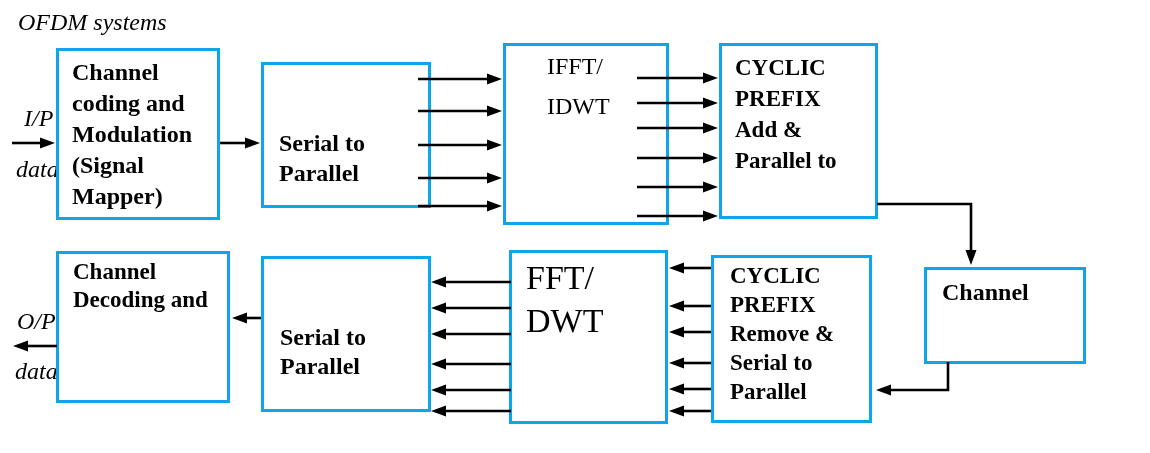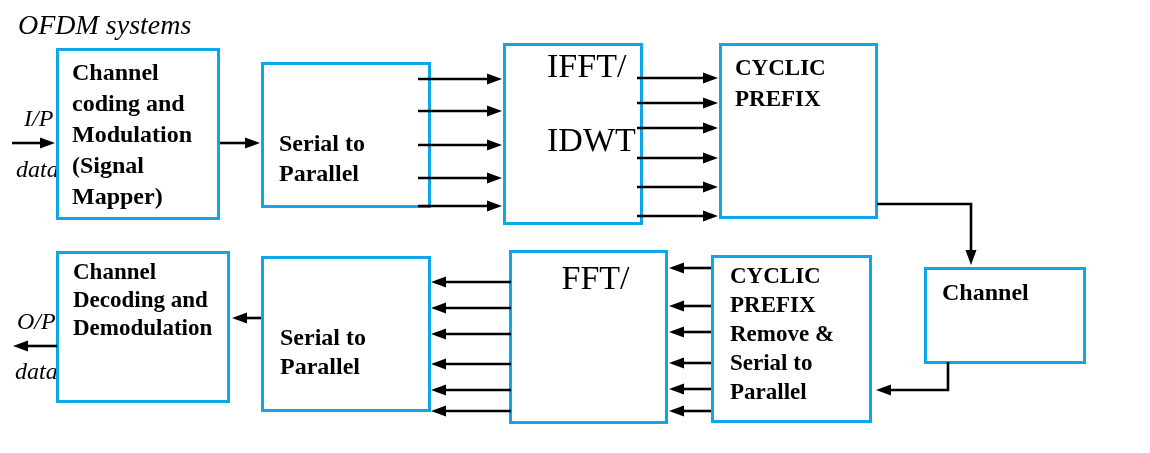--- a/index.html
+++ b/index.html
@@ -2,21 +2,21 @@
 <html><head>
 <meta charset="utf-8">
 <style>
   html,body { margin:0; padding:0; background:#ffffff; }
   .stage {
     position:relative; width:1150px; height:453px; background:#ffffff;
     font-family:"Liberation Serif","DejaVu Serif",serif; color:#000;
     overflow:hidden;
   }
   .title {
-    position:absolute; left:18px; top:9px; font-size:28px; font-style:italic;
+    position:absolute; left:18px; top:9px; font-size:24px; font-style:italic;
     white-space:nowrap;
   }
   .io-label {
     position:absolute; font-size:24px; font-style:italic; line-height:28px;
     white-space:nowrap;
   }
   .lbl-ip   { left:24px; top:104px; }
   .lbl-ip-data { left:16px; top:155px; }
   .lbl-op   { left:17px; top:307px; }
   .lbl-op-data { left:15px; top:357px; }
@@ -24,31 +24,31 @@
   .box {
     position:absolute; box-sizing:border-box; border:3px solid #0ea5e9;
     background:#fff; font-weight:bold; z-index:1;
   }
   .box .line { white-space:nowrap; }
 
   .b-coding    { left:56px;  top:48px;  width:164px; height:172px;
                  padding:6px 0 0 13px; font-size:24px; line-height:31px; }
   .b-sp-top    { left:261px; top:62px;  width:170px; height:146px;
                  padding:63px 0 0 15px; font-size:24px; line-height:30px; }
-  .b-ifft      { left:503px; top:43px;  width:140px; height:182px;
-                 padding:0 0 0 41px; font-size:34px; font-weight:normal; line-height:40px; }
-  .b-ifft .line + .line { margin-top:34px; }
+  .b-ifft      { left:503px; top:43px;  width:166px; height:182px;
+                 padding:0 0 0 41px; font-size:24px; font-weight:normal; line-height:40px; }
+  .b-ifft .line + .line { }
   .b-cyclic-add{ left:719px; top:43px;  width:159px; height:176px;
                  padding:6px 0 0 13px; font-size:23px; line-height:31px; }
   .b-channel   { left:924px; top:267px; width:162px; height:97px;
                  padding:7px 0 0 15px; font-size:24px; line-height:30px; }
   .b-remove    { left:711px; top:255px; width:161px; height:168px;
                  padding:3px 0 0 16px; font-size:23px; line-height:29px; }
   .b-fft       { left:509px; top:250px; width:159px; height:174px;
-                 padding:3px 0 16px 14px; font-size:34px; font-weight:normal; line-height:43px;text-align:center; }
+                 padding:3px 0 16px 14px; font-size:34px; font-weight:normal; line-height:43px; }
   .b-sp-bottom { left:261px; top:256px; width:170px; height:156px;
                  padding:64px 0 0 16px; font-size:24px; line-height:29px; }
   .b-decoding  { left:56px;  top:251px; width:174px; height:152px;
                  padding:4px 0 0 14px; font-size:23px; line-height:28px; }
 
   svg.wires { position:absolute; left:0; top:0; z-index:5; pointer-events:none; }
 </style>
 </head>
 <body>
 
@@ -72,42 +72,44 @@
       <div class="line">Serial to</div>
       <div class="line">Parallel</div>
     </div>
   <div class="box b-ifft">
       <div class="line">IFFT/</div>
       <div class="line">IDWT</div>
     </div>
   <div class="box b-cyclic-add">
       <div class="line">CYCLIC</div>
       <div class="line">PREFIX</div>
+      <div class="line">Add &amp;</div>
+      <div class="line">Parallel to</div>
     </div>
   <div class="box b-channel">
       <div class="line">Channel</div>
     </div>
   <div class="box b-remove">
       <div class="line">CYCLIC</div>
       <div class="line">PREFIX</div>
       <div class="line">Remove &amp;</div>
       <div class="line">Serial to</div>
       <div class="line">Parallel</div>
     </div>
   <div class="box b-fft">
       <div class="line">FFT/</div>
+      <div class="line">DWT</div>
     </div>
   <div class="box b-sp-bottom">
       <div class="line">Serial to</div>
       <div class="line">Parallel</div>
     </div>
   <div class="box b-decoding">
       <div class="line">Channel</div>
       <div class="line">Decoding and</div>
-      <div class="line">Demodulation</div>
     </div>
 
   <svg class="wires" width="1150" height="453" viewBox="0 0 1150 453">
       <g>
         <polyline points="12,143 42,143" fill="none" stroke="#000000" stroke-width="2.6"></polyline>
         <polygon points="55,143 40,148.5 40,137.5" fill="#000000"></polygon>
       </g>
       <g>
         <polyline points="220,143 247,143" fill="none" stroke="#000000" stroke-width="2.6"></polyline>
         <polygon points="260,143 245,148.5 245,137.5" fill="#000000"></polygon>

